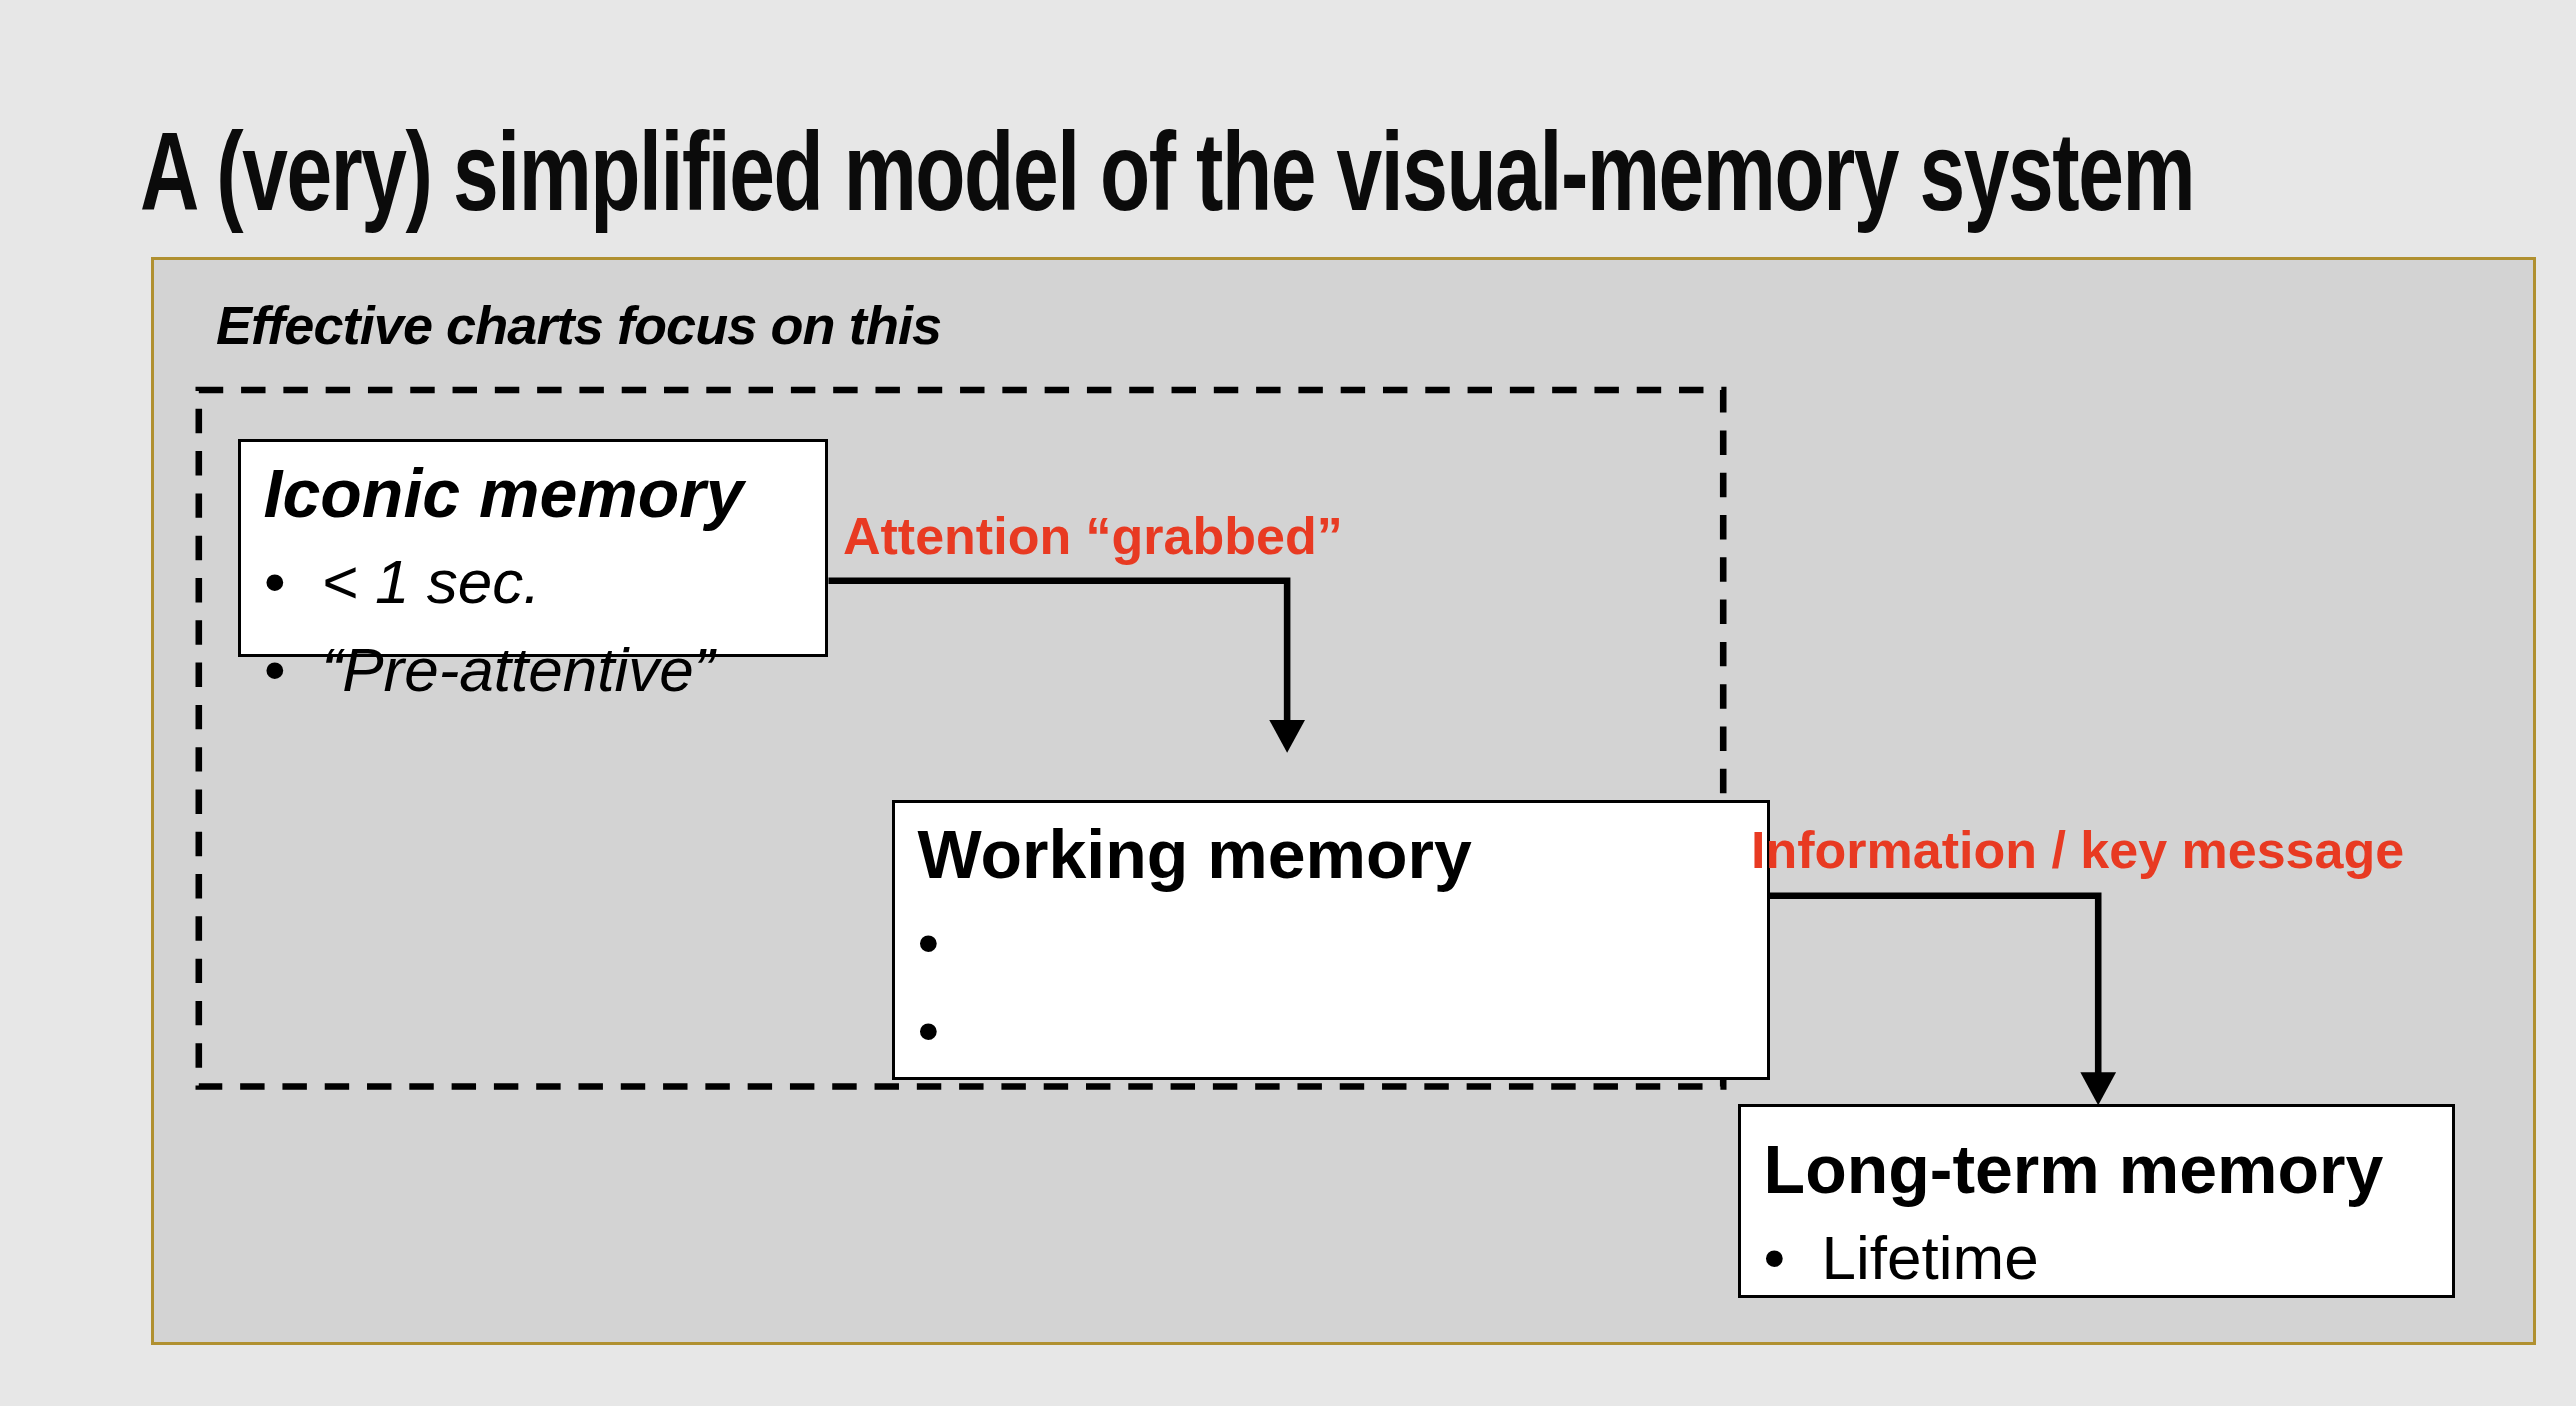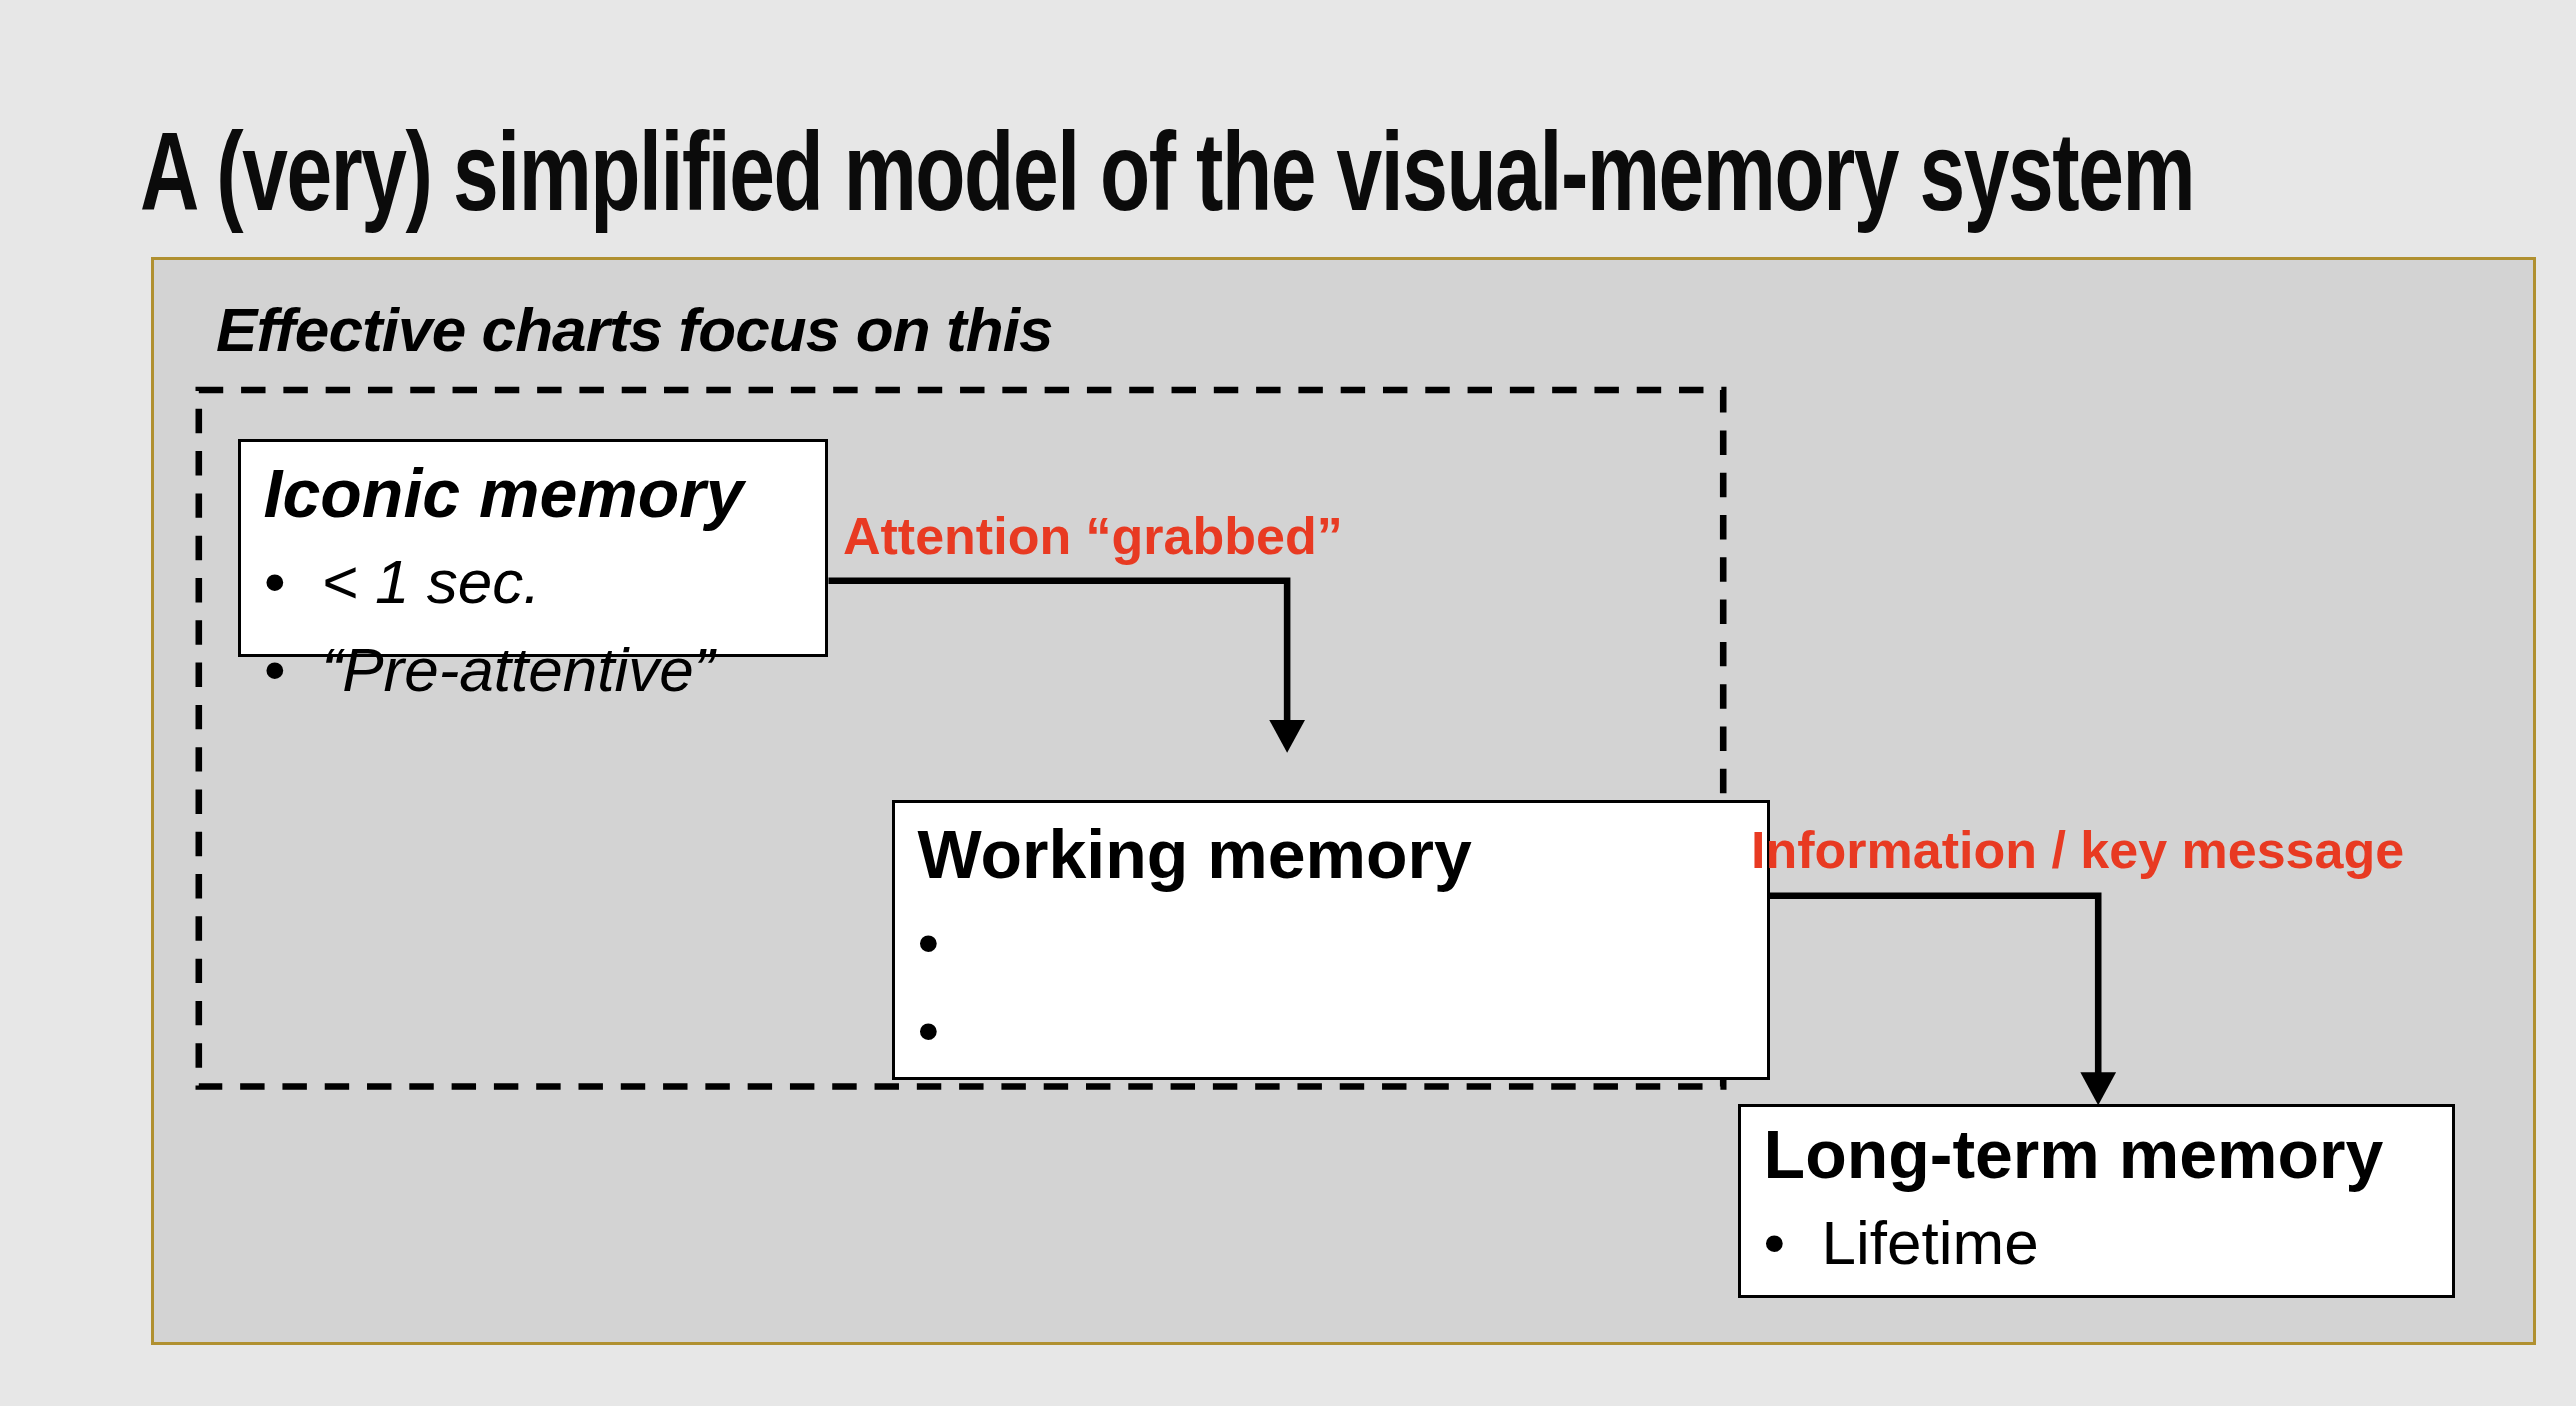--- a/index.html
+++ b/index.html
@@ -31,21 +31,21 @@
   
   .panel{
     position:absolute;left:103px;top:257px;width:2385px;height:1088px;
     box-sizing:border-box;
     background:var(--panel-bg);
     border:3.8px solid var(--panel-border);
   }
   
   .caption{
     position:absolute;left:168px;top:294px;
-    font-size:62px;font-weight:bold;font-style:italic;
+    font-size:54px;font-weight:bold;font-style:italic;
     color:#000;white-space:nowrap;letter-spacing:-0.9px;
   }
   
   .overlay{
     position:absolute;left:0;top:0;width:2576px;height:1406px;
     pointer-events:none;
   }
   .dashed-rect{fill:none;stroke:var(--line-black);stroke-width:7;}
   .connector{fill:none;stroke:var(--line-black);stroke-width:7;stroke-linejoin:miter;}
   .arrowhead{fill:var(--line-black);stroke:none;}
@@ -55,21 +55,21 @@
     background:var(--box-bg);
     border:3.8px solid var(--line-black);
     padding:5.6px 0 0 22.6px;
     white-space:nowrap;
   }
   .mem-title{font-weight:bold;font-size:68px;line-height:90px;}
   .mem-item{display:flex;font-size:62px;line-height:88px;}
   .mem-item .bullet{flex:none;width:58px;}
   #box-iconic{left:190px;top:439px;width:590px;height:218px;font-style:italic;}
   #box-working{left:844px;top:800px;width:878px;height:280px;}
-  #box-longterm{left:1690px;top:1104px;width:717px;height:194px;padding-top:2px;}
+  #box-longterm{left:1690px;top:1104px;width:717px;height:194px;padding-top:17px;}
   
   .flow-label{
     position:absolute;font-size:52px;font-weight:bold;line-height:60px;
     color:var(--accent-red);white-space:nowrap;
   }
   #label-attention{left:795px;top:506px;}
   #label-information{left:1703px;top:820px;text-align:right;}
 </style>
 </head>
 <body>

